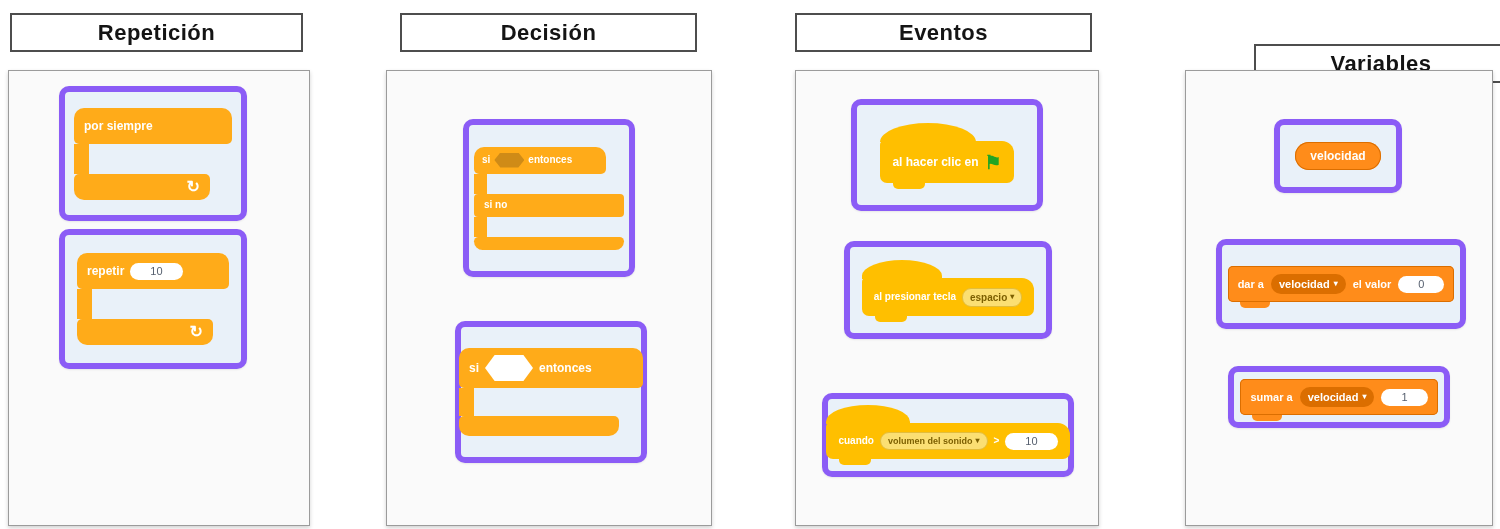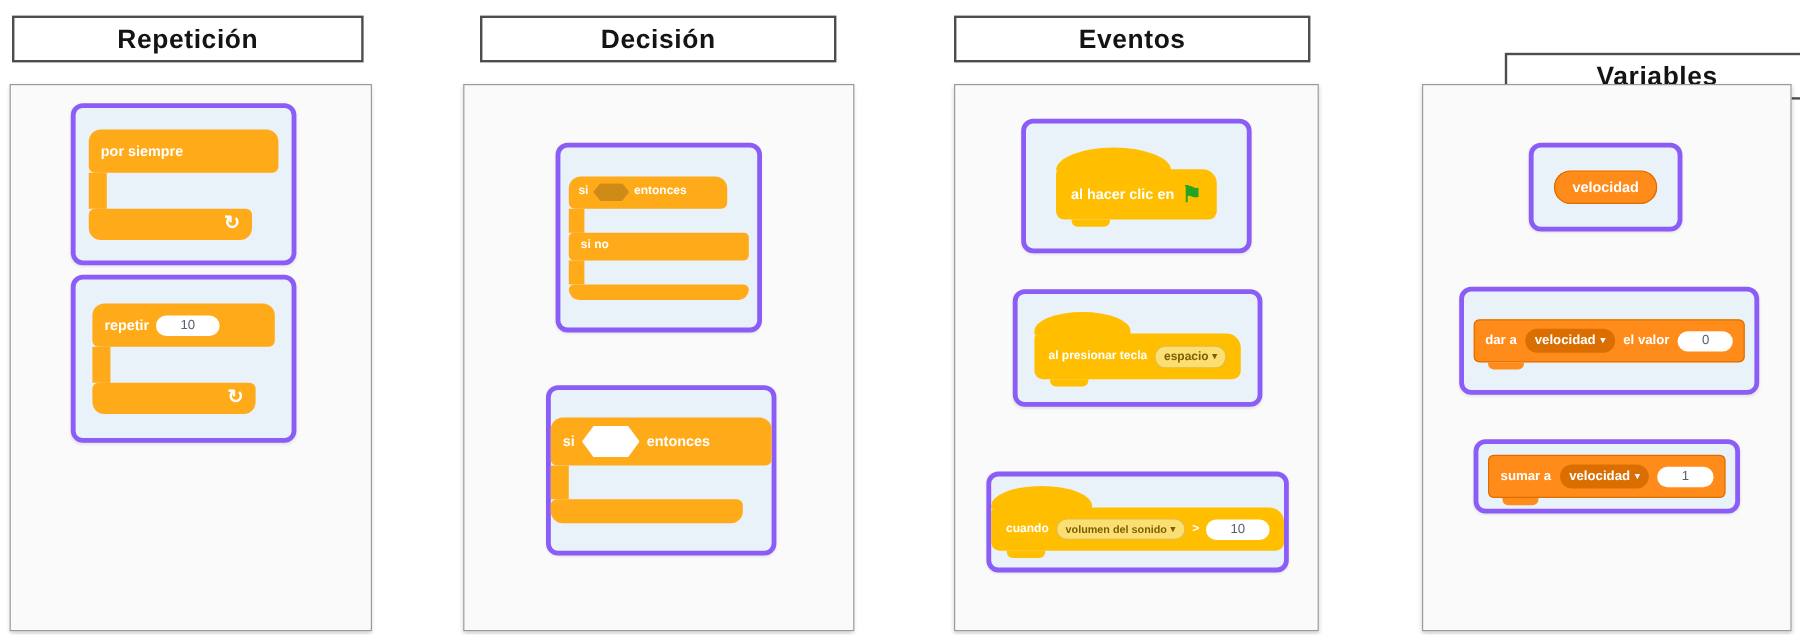--- a/index.html
+++ b/index.html
@@ -17,21 +17,21 @@
 
   
   .content-box { position:absolute; top:70px; height:456px; background:#fafafa;
     border:1px solid #9b9b9b; box-shadow:0 2px 4px rgba(0,0,0,.18); }
   .cb1 { left:8px;    width:302px; }
   .cb2 { left:386px;  width:326px; }
   .cb3 { left:795px;  width:304px; }
   .cb4 { left:1185px; width:308px; }
 
   
-  .card { position:absolute; background:#E9F1F9; border:4px solid #8b5cf6; border-radius:10px;
+  .card { position:absolute; background:#E9F1F9; border:6px solid #8b5cf6; border-radius:10px;
     display:flex; align-items:center; justify-content:center; box-shadow:0 1px 2px rgba(0,0,0,.08); }
   .card-forever      { left:50px; top:15px;  width:188px; height:135px; }
   .card-repeat       { left:50px; top:158px; width:188px; height:140px; }
   .card-repeat-until { left:48px; top:302px; width:192px; height:146px; }
   .card-ifelse       { left:76px; top:48px;  width:172px; height:158px; }
   .card-if           { left:68px; top:250px; width:192px; height:142px; }
   .card-flag         { left:55px; top:28px;  width:192px; height:112px; }
   .card-key          { left:48px; top:170px; width:208px; height:98px; }
   .card-loudness     { left:26px; top:322px; width:252px; height:84px; }
   .card-reporter     { left:88px; top:48px;  width:128px; height:74px; }

